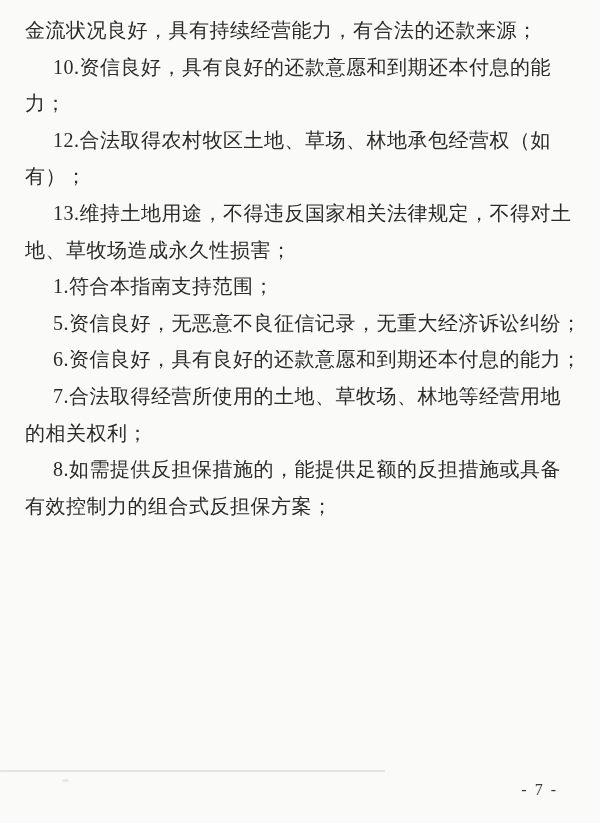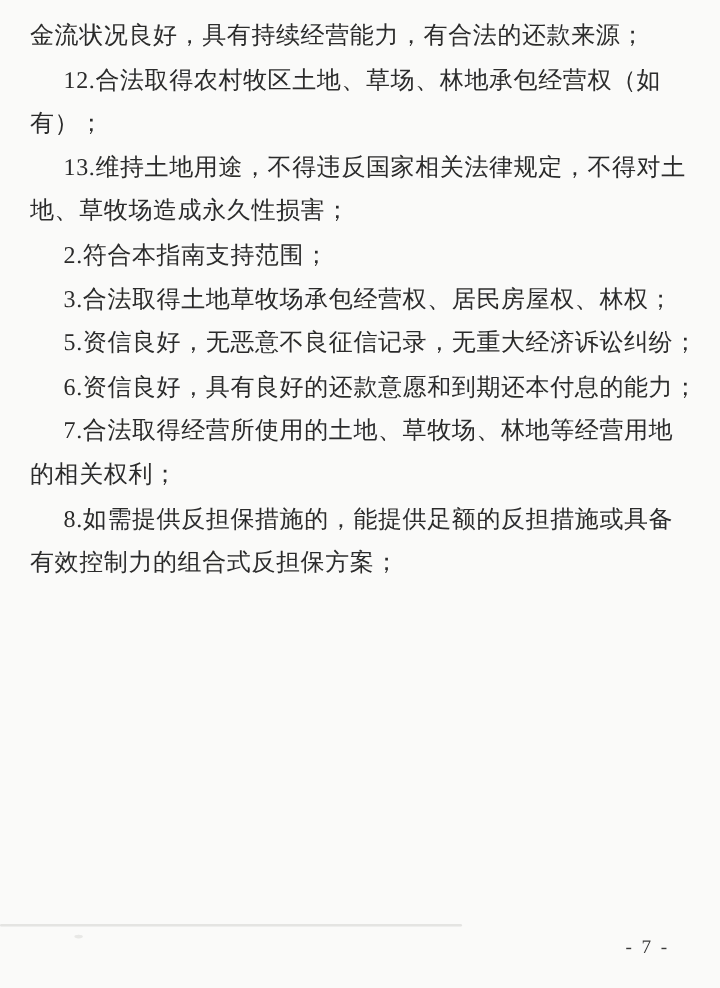--- a/index.html
+++ b/index.html
@@ -66,33 +66,33 @@
     border-radius: 50%;
   }
 </style>
 </head>
 <body>
 
 <div class="scan-page">
 
   <p class="para">金流状况良好，具有持续经营能力，有合法的还款来源；</p>
 
+  <p class="para indent">10.资信良好，具有良好的还款意愿和到期还本付息的能力；</p>
 
 
   <p class="para indent">12.合法取得农村牧区土地、草场、林地承包经营权（如有）；</p>
 
   <p class="para indent">13.维持土地用途，不得违反国家相关法律规定，不得对土
 地、草牧场造成永久性损害；</p>
 
 
 
-  <p class="para indent">2.符合本指南支持范围；</p>
+  <p class="para indent">1.符合本指南支持范围；</p>
 
 
-  <p class="para indent">3.合法取得土地草牧场承包经营权、居民房屋权、林权；</p>
 
 
   <p class="para indent">5.资信良好，无恶意不良征信记录，无重大经济诉讼纠纷；</p>
 
   <p class="para indent">6.资信良好，具有良好的还款意愿和到期还本付息的能力；</p>
 
   <p class="para indent">7.合法取得经营所使用的土地、草牧场、林地等经营用地
 的相关权利；</p>
 
   <p class="para indent">8.如需提供反担保措施的，能提供足额的反担措施或具备

